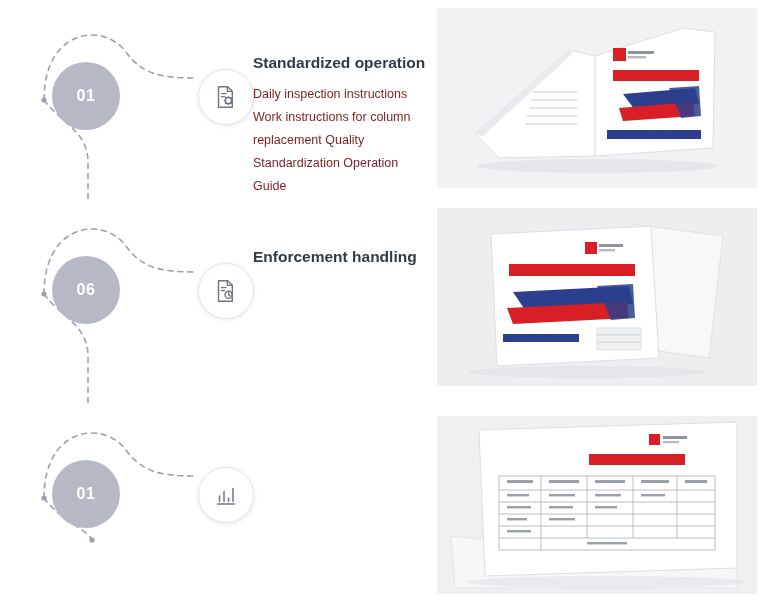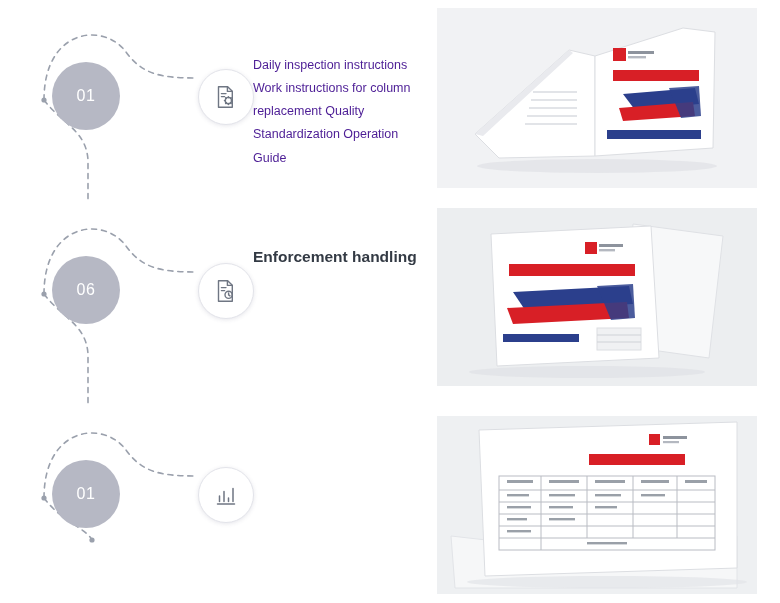--- a/index.html
+++ b/index.html
@@ -47,21 +47,21 @@
     width: 68px;
     height: 68px;
     border-radius: 50%;
     background: #b6b8c4;
     color: #ffffff;
     display: flex;
     align-items: center;
     justify-content: center;
     font-size: 16px;
     letter-spacing: 0.5px;
-    font-weight: 400;
+    font-weight: 700;
   }
 
   
   .icon-circle {
     position: absolute;
     left: 198px;
     top: 51px;
     width: 54px;
     height: 54px;
     border-radius: 50%;
@@ -84,21 +84,21 @@
   .step-title {
     font-size: 15.5px;
     font-weight: bold;
     color: #333a44;
     margin: 0 0 10px 0;
     line-height: 1.2;
     white-space: nowrap;
   }
   .step-desc {
     font-size: 12.5px;
-    color: #4c1d95;
+    color: #7f1d1d;
     line-height: 1.85;
     margin: 0;
   }
 
   
   .photo {
     position: absolute;
     left: 437px;
     width: 320px;
     height: 180px;
@@ -142,20 +142,21 @@
         <svg width="26" height="26" viewBox="0 0 26 26" fill="none" stroke="#6f7683" stroke-width="1.4" stroke-linecap="round" stroke-linejoin="round">
           <path d="M5.5 2.8h9.2l4.6 4.5v15.9H5.5z"></path>
           <path d="M14.4 2.9v4.5h4.7"></path>
           <path d="M8.4 9.6h4.6M8.4 12.6h3.2"></path>
           <circle cx="15.4" cy="16.6" r="3.2"></circle>
           <path d="M15.4 12.6v1.1M15.4 19.5v1.1M11.4 16.6h1.1M18.3 16.6h1.1M12.6 13.8l.8.8M17.4 18.6l.8.8M18.2 13.8l-.8.8M13.4 18.6l-.8.8"></path>
         </svg>
       </span>
     </div>
     <div class="text-block">
+      <div class="step-title">Standardized operation</div>
       <div class="step-desc">Daily inspection instructions
 Work instructions for column replacement
 Quality Standardization Operation Guide</div>
     </div>
   </div>
 
   <div class="step step-2">
     <div class="bubble">
       <span>06</span>
     </div>

